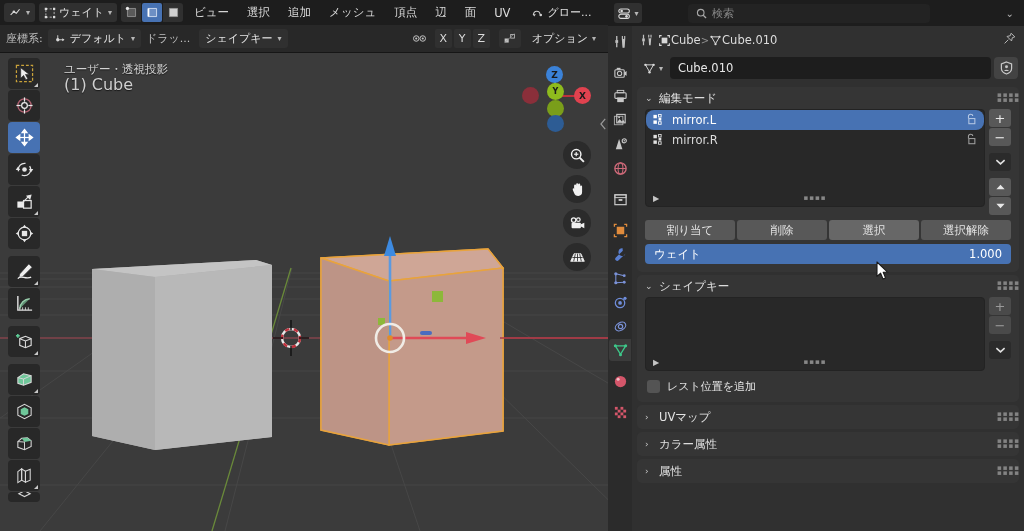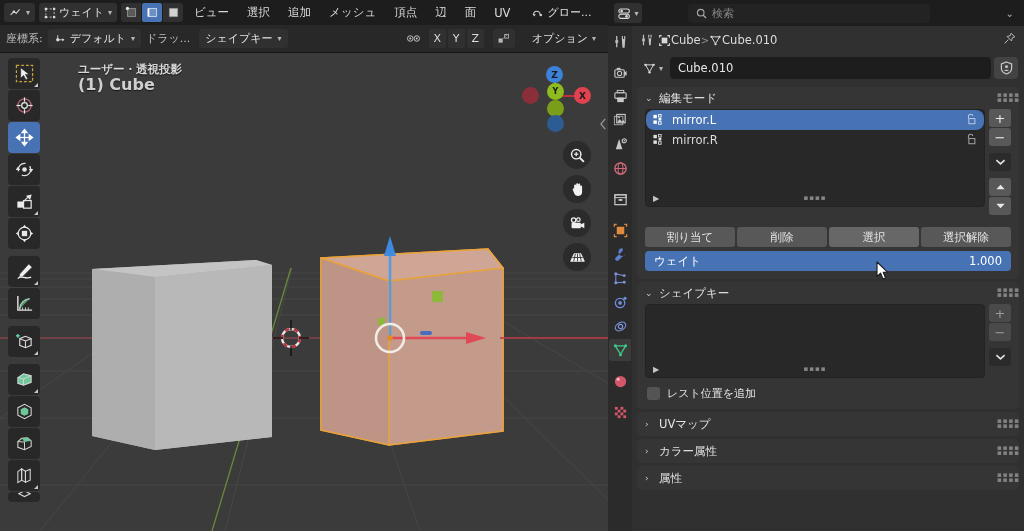--- a/index.html
+++ b/index.html
@@ -60,23 +60,23 @@
   .icoflat { width:20px; height:19px; display:flex; align-items:center; justify-content:center; }
 
   
   .viewport {
     position:absolute; left:0; top:53px; width:608px; height:478px;
     background:#3b3b3b; overflow:hidden;
   }
   .vp-grid { position:absolute; inset:0; }
 
   .vp-text {
-    position:absolute; left:78px; top:8px; line-height:16px;
+    position:absolute; left:64px; top:8px; line-height:16px;
     font-size:11.5px; color:#d8d8d8; text-shadow:0 1px 1px rgba(0,0,0,.6);
-    pointer-events:none; white-space:nowrap;font-weight:bold;
+    pointer-events:none; white-space:nowrap;
   }
   .vp-text .l2 { font-size:16px; color:#d0d0d0; }
 
   
   .toolbar {
     position:absolute; left:8px; top:5px; width:32px;
     display:flex; flex-direction:column; gap:1px;
   }
   .tool {
     width:32px; height:31px; background:#282828; border-radius:4px;
@@ -201,21 +201,21 @@
   .sidebtns { width:22px; display:flex; flex-direction:column; gap:1px; }
   .sb {
     width:22px; height:18px; background:#585858; border-radius:3px;
     display:flex; align-items:center; justify-content:center;
     font-size:13px; color:#e8e8e8; line-height:1;
   }
   .sb.dark { background:#2b2b2b; }
   .sb.gap { margin-top:6px; }
   .sb.dim { background:#4a4a4a; color:#9a9a9a; }
 
-  .btnrow { display:flex; gap:2px; margin-top:12px; }
+  .btnrow { display:flex; gap:2px; margin-top:5px; }
   .gbtn {
     flex:1; height:20px; background:#585858; border-radius:3px;
     display:flex; align-items:center; justify-content:center;
     font-size:11.5px; color:#e6e6e6;
   }
   .gbtn.hover { background:#676767; }
 
   .slider {
     margin-top:4px; height:20px; background:#4772b3; border-radius:4px;
     display:flex; align-items:center; padding:0 9px; font-size:11.5px; color:#fff;
@@ -329,21 +329,21 @@
       <span>Y</span>
       <span>Z</span>
     </div>
     <div class="icobox" style="margin-left:4px;">
       <svg width="13" height="13" viewBox="0 0 16 16">
         <rect x="2" y="8" width="5" height="5" fill="#c4c4c4"></rect>
         <rect x="9.5" y="3" width="4.5" height="4.5" stroke="#c4c4c4" stroke-width="1" fill="none"></rect>
         <line x1="2" y1="13" x2="14" y2="2" stroke="#9a9a9a" stroke-width="0.9"></line>
       </svg>
     </div>
-    <div class="hbtn flat" style="margin-left:6px;">
+    <div class="hbtn flat" style="">
       <span>オプション</span>
       <span class="chev">▾</span>
     </div>
   </div>
 
   <div class="viewport">
 
     <svg class="vp-grid" width="608" height="478">
       <defs>
         <linearGradient id="gfade" x1="0" y1="0" x2="0" y2="1">

